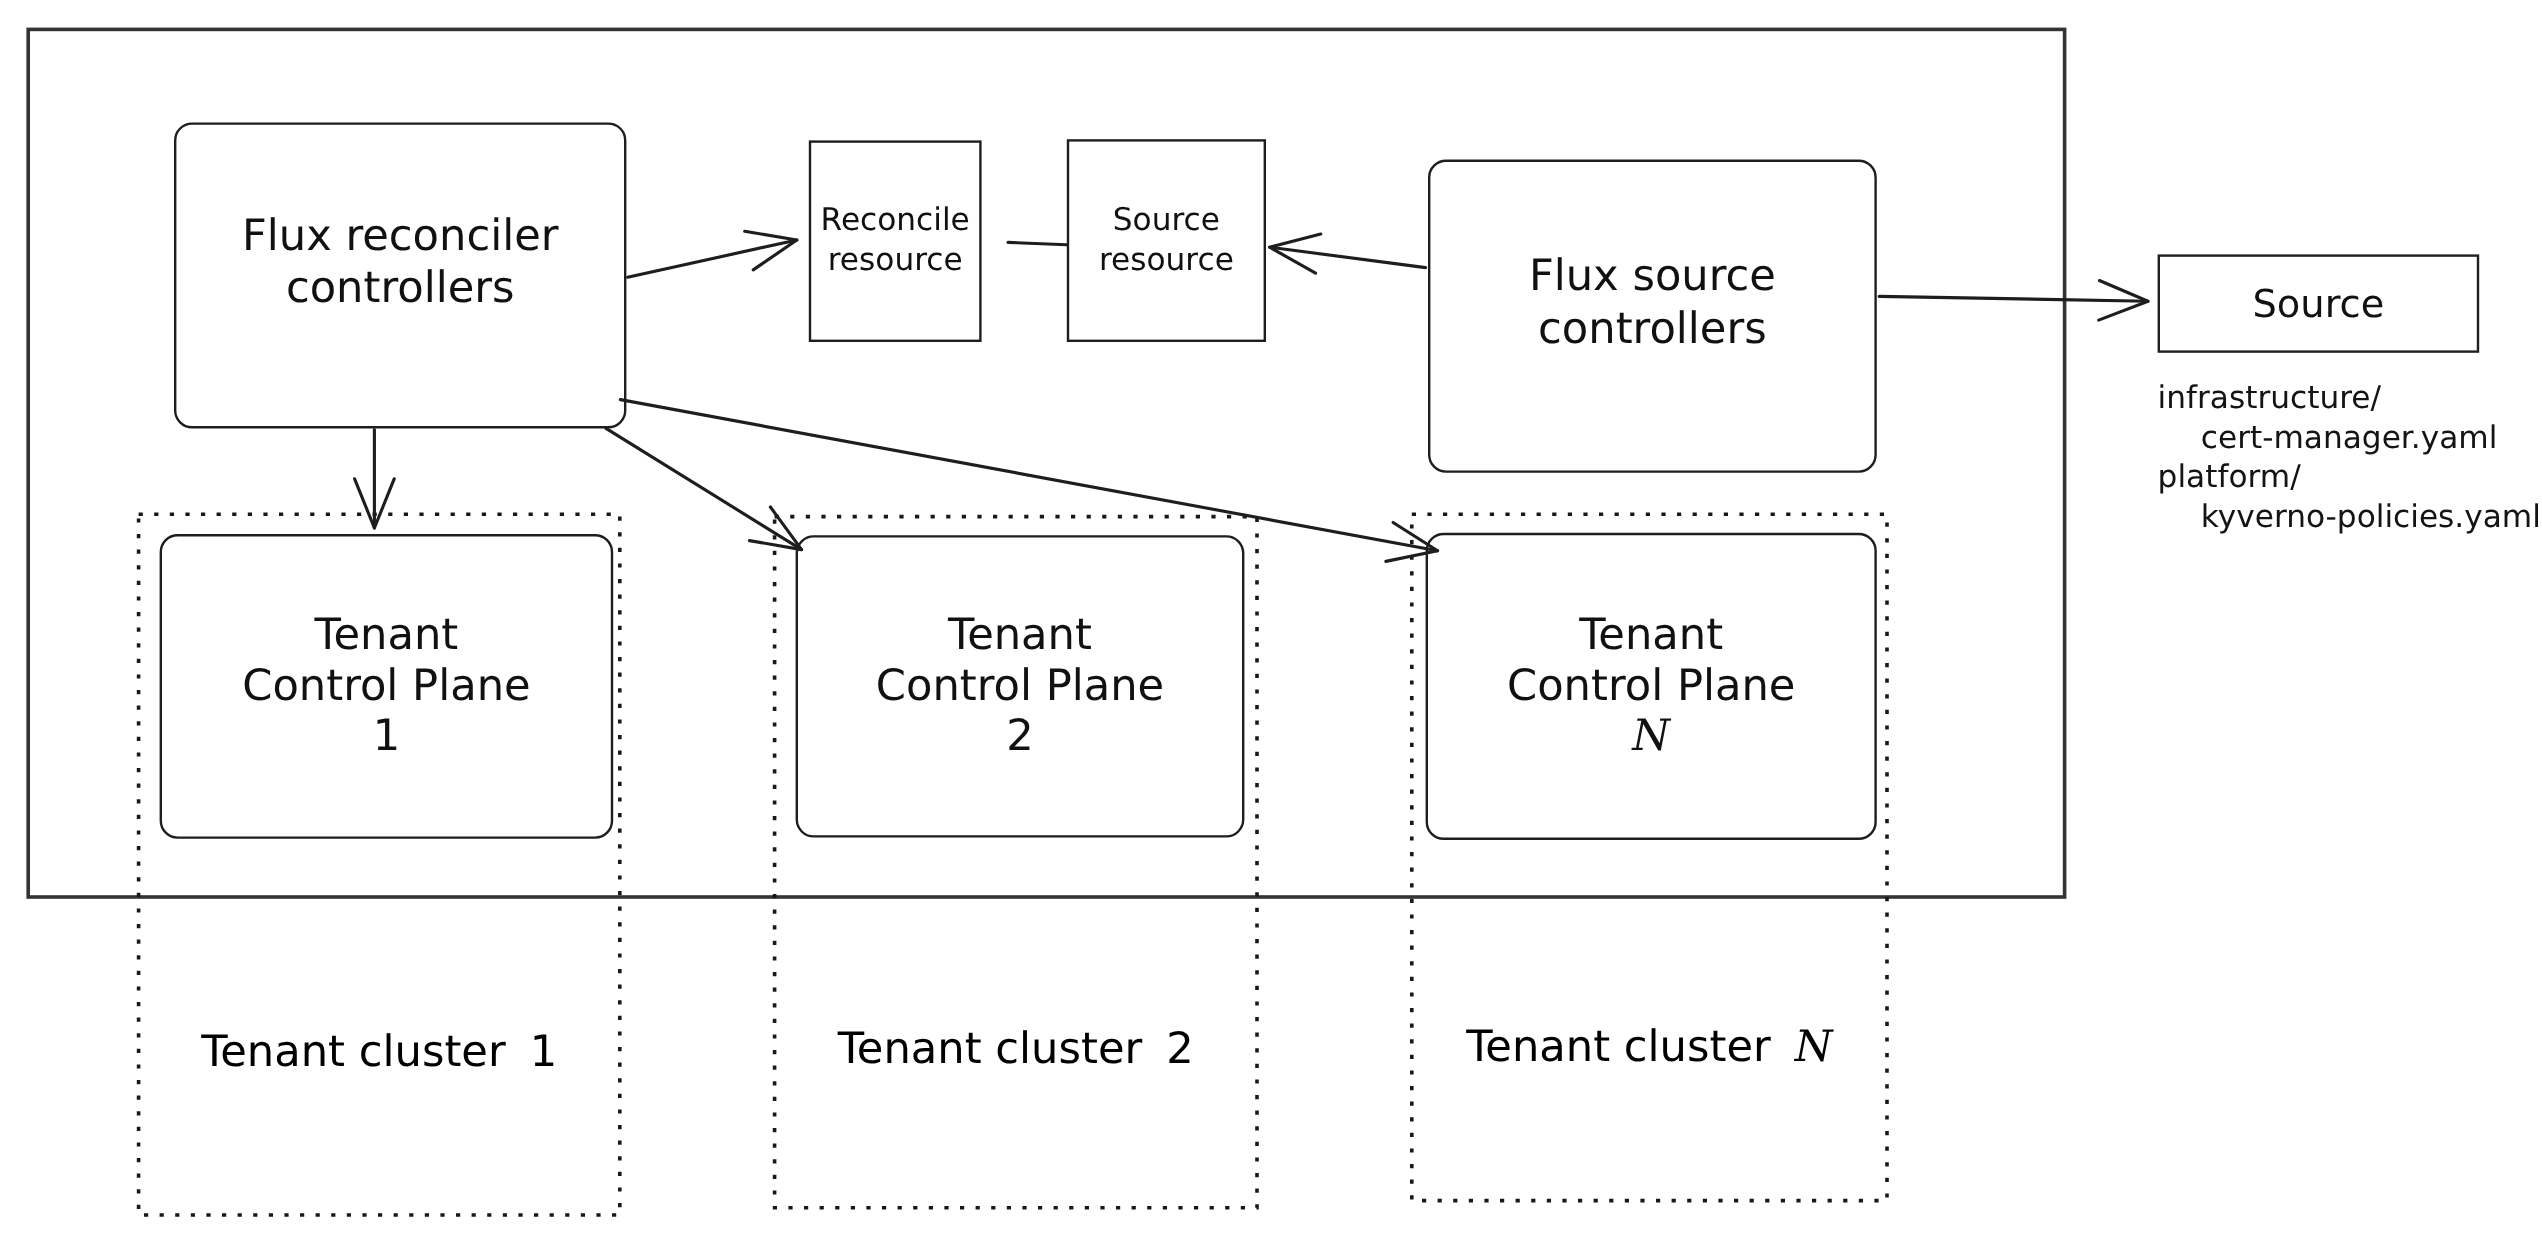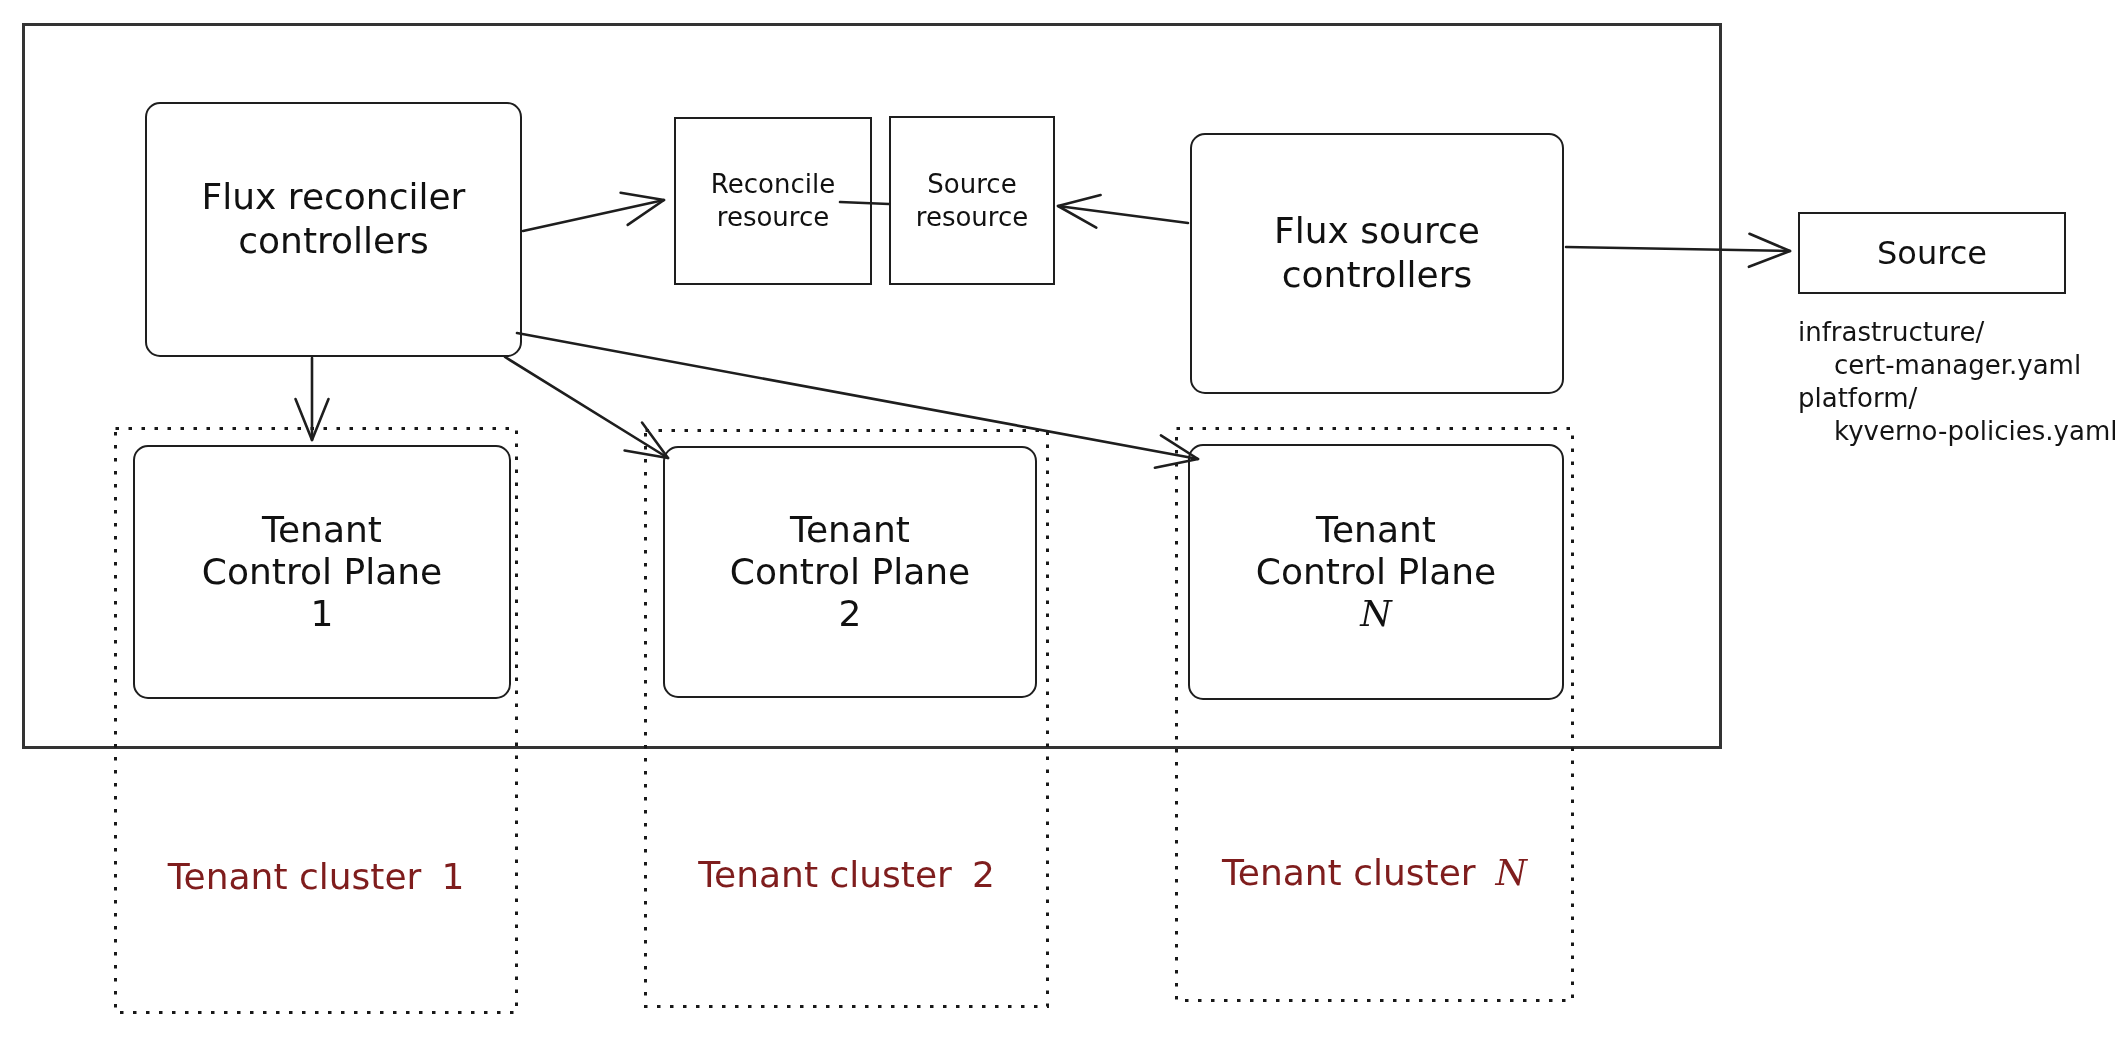--- a/index.html
+++ b/index.html
@@ -22,27 +22,27 @@
   .smalltext{font-size:26px;line-height:33px;}
   .srctext{font-size:32px;line-height:36px;}
   .tcp-text{font-size:36px;line-height:42px;}
   .listing{
     position:absolute;left:1798px;top:316px;width:330px;
     font-size:26px;line-height:33px;text-align:left;color:#141414;
   }
   .listing .indent{padding-left:36px;}
   .cluster-label{
     position:absolute;display:flex;justify-content:center;gap:20px;
-    font-size:36px;line-height:40px;color:#7f1d1d;
+    font-size:36px;line-height:40px;color:#000000;
   }
   [data-italic="true"]{
     font-style:italic;font-family:"DejaVu Serif","Liberation Serif",serif;
   }
   #flux-reconciler{left:145px;top:102px;width:377px;height:255px;}
-  #reconcile-resource{left:674px;top:117px;width:198px;height:168px;}
+  #reconcile-resource{left:674px;top:117px;width:144px;height:168px;}
   #source-resource{left:889px;top:116px;width:166px;height:169px;}
   #flux-source{left:1190px;top:101px;width:374px;height:261px;margin-top:32px;}
   #source-node{left:1798px;top:212px;width:268px;height:82px;border-width:2.5px;}
   #tcp-1{left:133px;top:445px;width:378px;height:254px;}
   #tcp-2{left:663px;top:446px;width:374px;height:252px;}
   #tcp-n{left:1188px;top:444px;width:376px;height:256px;}
   #cluster-label-1{left:115px;top:857px;width:402px;}
   #cluster-label-2{left:645px;top:855px;width:403px;}
   #cluster-label-n{left:1176px;top:853px;width:397px;}
   .overlay{

